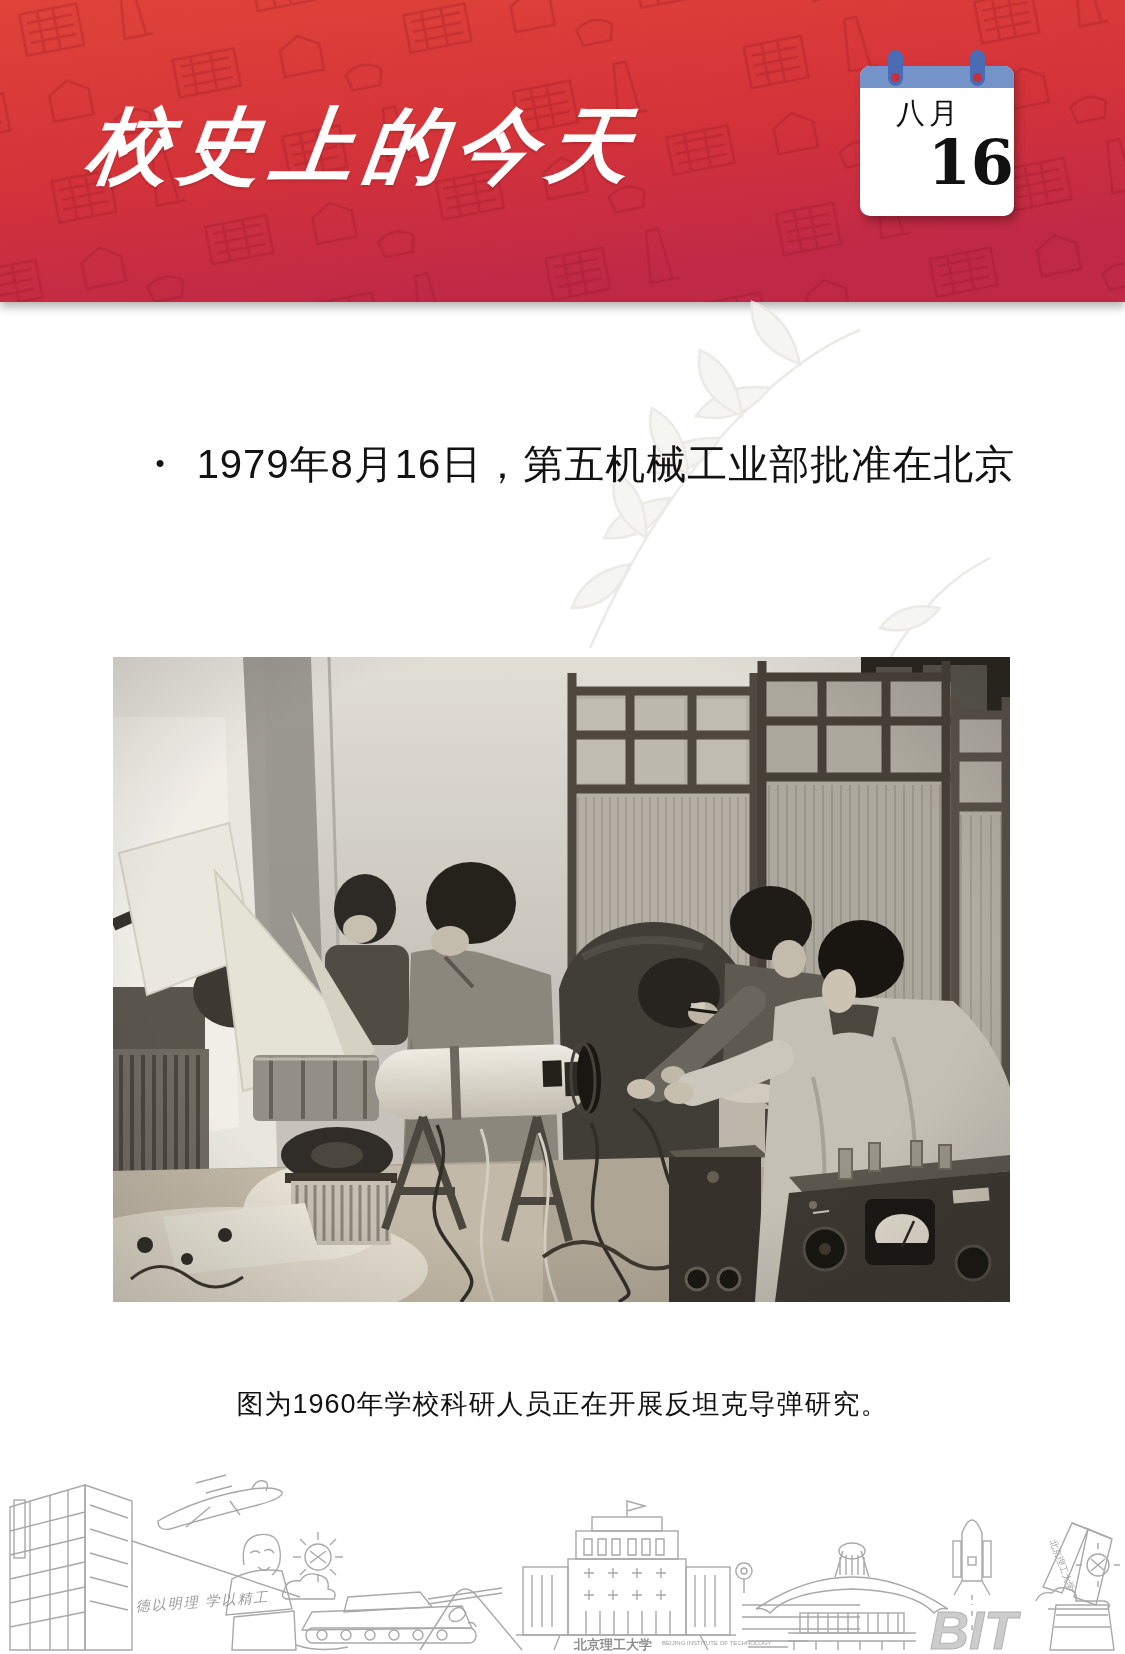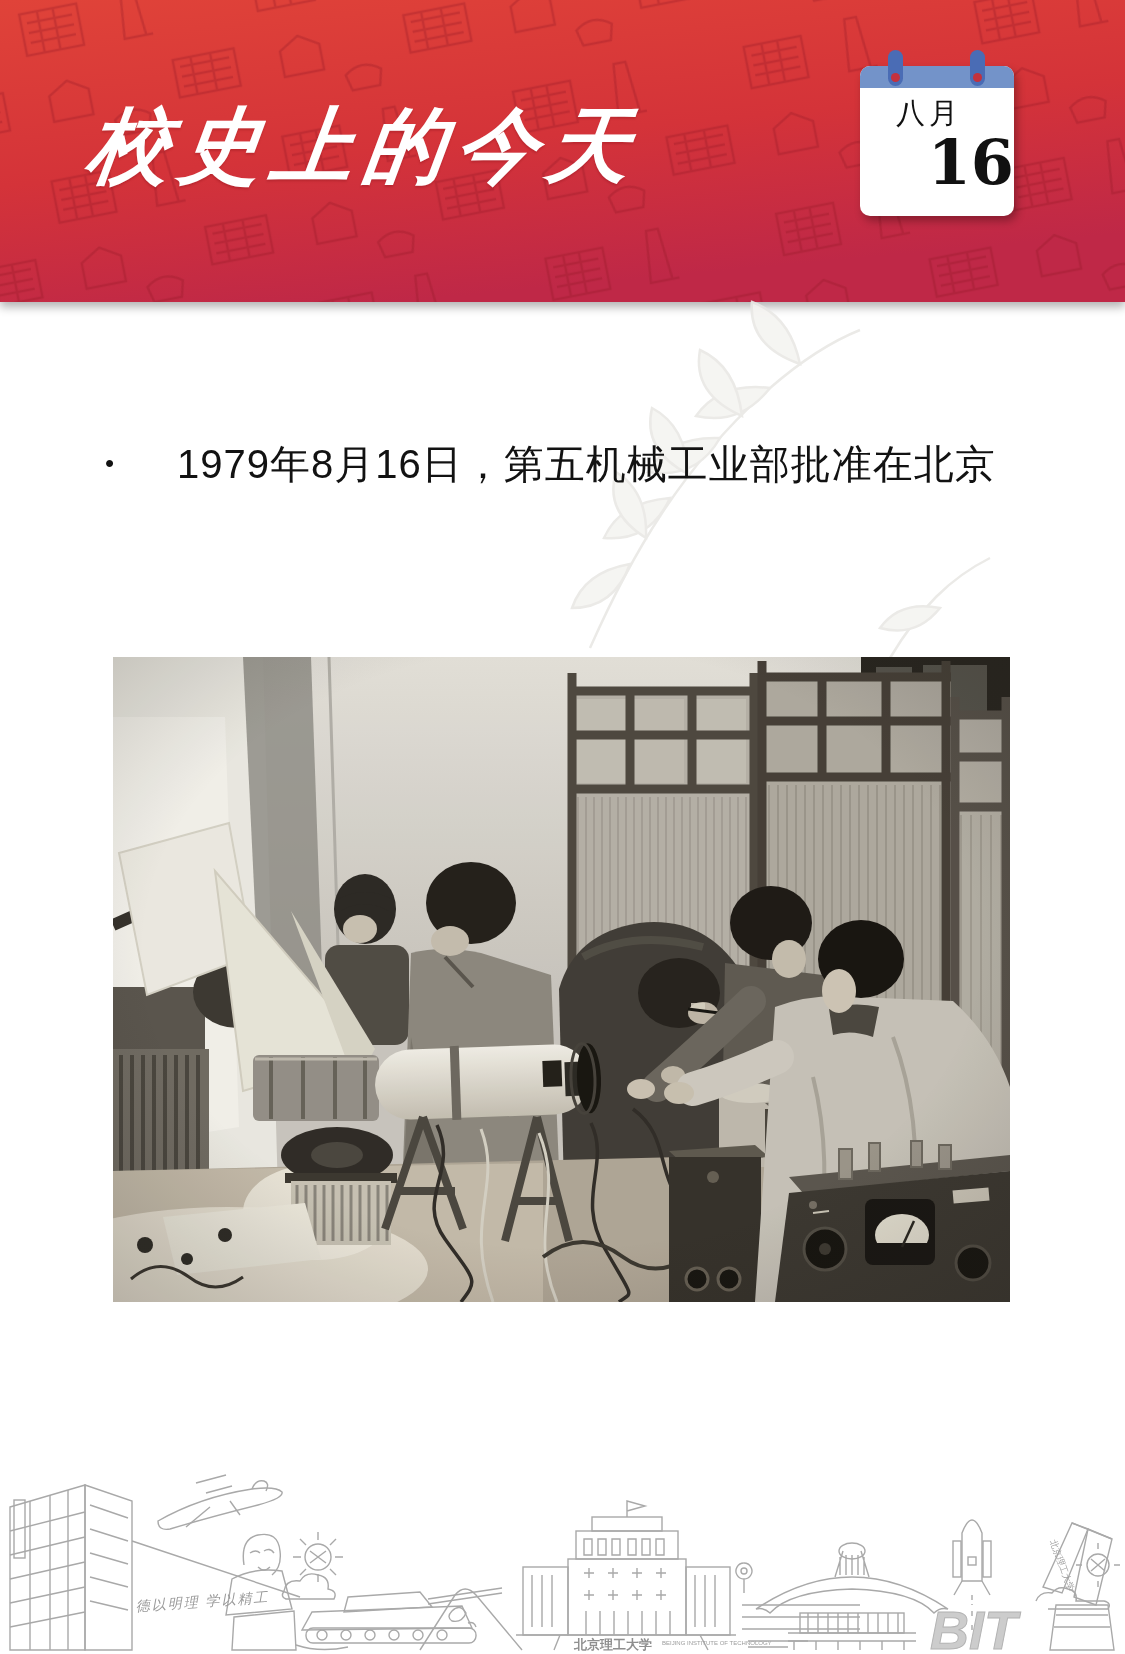--- a/index.html
+++ b/index.html
@@ -23,21 +23,21 @@
   .cal-pin::after{content:"";position:absolute;left:3px;top:23px;width:9px;height:9px;
                   border-radius:50%;background:#c4313d;}
   .cal-pin.p1{left:28px;} .cal-pin.p2{left:110px;}
   .cal-month{position:absolute;left:0;top:44px;width:138px;text-align:center;color:#111;
              font-family:"DejaVu Serif",serif;font-size:29px;letter-spacing:4px;}
   .cal-day{position:absolute;left:0;top:76px;width:154px;text-align:right;color:#111;
            font-family:"DejaVu Serif",serif;font-size:62px;font-weight:bold;}
   
   .watermark{position:absolute;left:470px;top:298px;opacity:.9;}
   
-  .article{position:absolute;left:105px;top:424px;width:930px;color:#121212;}
+  .article{position:absolute;left:105px;top:424px;width:930px;color:#121212;text-align:center;}
   .article .line{font-size:40px;line-height:78px;white-space:nowrap;letter-spacing:1px;}
   .article .bullet{display:inline-block;width:72px;font-size:26px;vertical-align:6px;}
   
   .photo{position:absolute;left:113px;top:657px;width:897px;height:645px;overflow:hidden;
          background:#cdc9c2;}
   
   .caption{position:absolute;left:0;top:1386px;width:1125px;text-align:center;
            font-size:27px;color:#121212;letter-spacing:1px;}
   
   .footer-art{position:absolute;left:0;top:1445px;width:1125px;height:209px;}
@@ -301,20 +301,21 @@
         <rect x="840" y="532" width="36" height="13" fill="#d2ccbe" transform="rotate(-5 858 538)"></rect>
         <path d="M700,556 l16,-2" stroke="#cfc9bb" stroke-width="2"></path>
         <circle cx="700" cy="548" r="4" fill="#777066"></circle>
       </g>
 
       <rect width="897" height="645" fill="url(#gVig)"></rect>
       <rect width="897" height="645" fill="#6b5f4c" opacity="0.05"></rect>
     </svg>
   </div>
 
+  <div class="caption">图为1960年学校科研人员正在开展反坦克导弹研究。</div>
 
   <svg class="footer-art" width="1125" height="209" viewBox="0 0 1125 209">
     <g stroke="#a9a9a9" stroke-width="1.4" fill="none">
 
       <g>
         <polygon points="10,62 85,40 85,205 10,205"></polygon>
         <polygon points="85,40 132,56 132,205 85,205"></polygon>
         <path d="M10,86l75,-19 M10,110l75,-18 M10,134l75,-17 M10,158l75,-16 M10,182l75,-15"></path>
         <path d="M30,56v149 M50,50v155 M68,45v160"></path>
         <path d="M90,60l38,13 M90,84l38,12 M90,108l38,11 M90,132l38,10 M90,156l38,9"></path>

